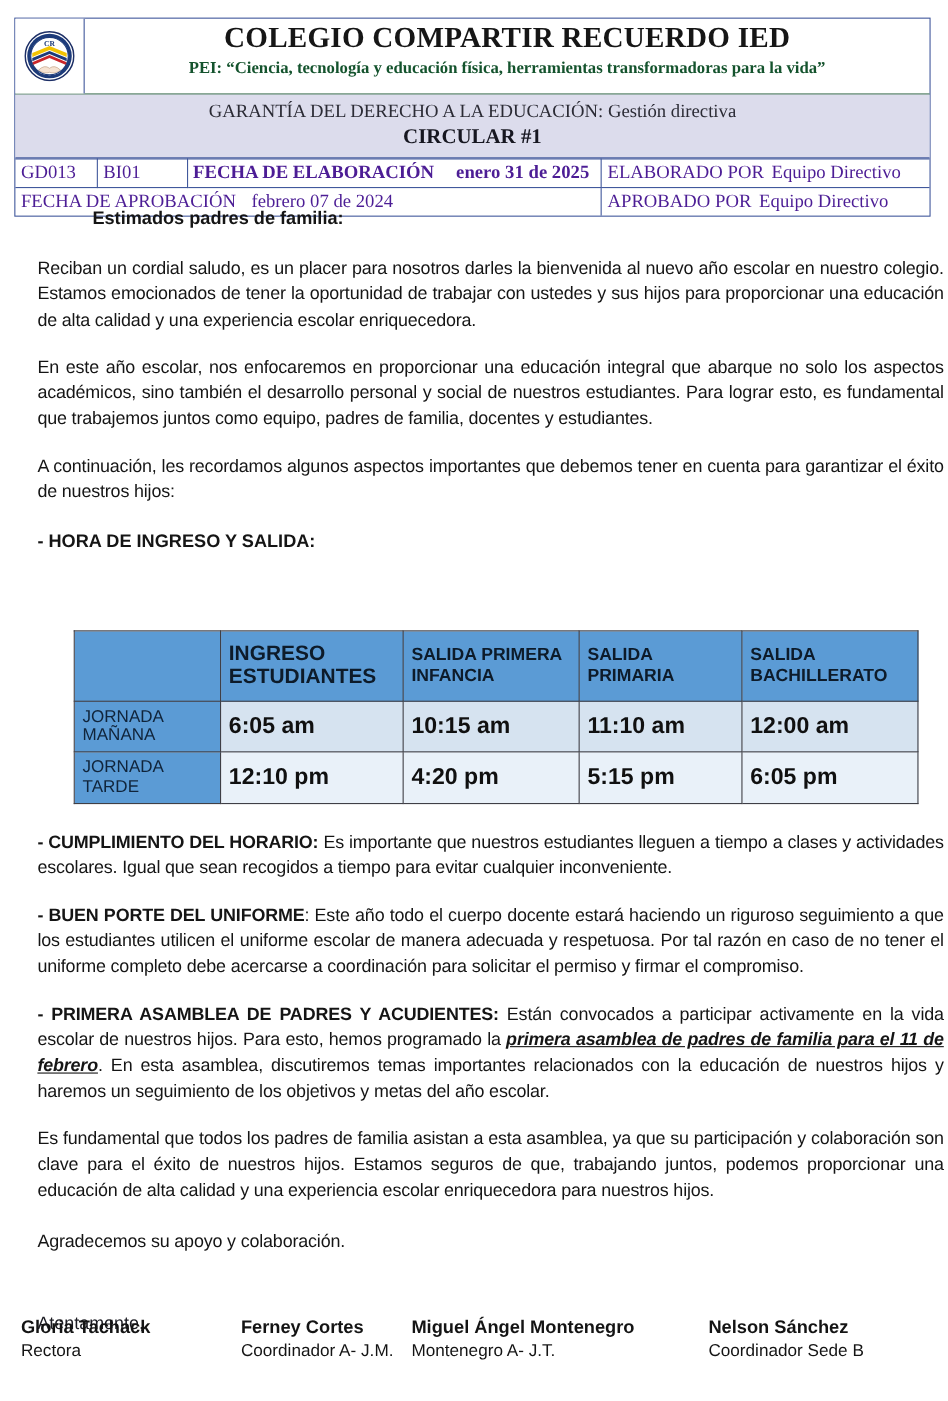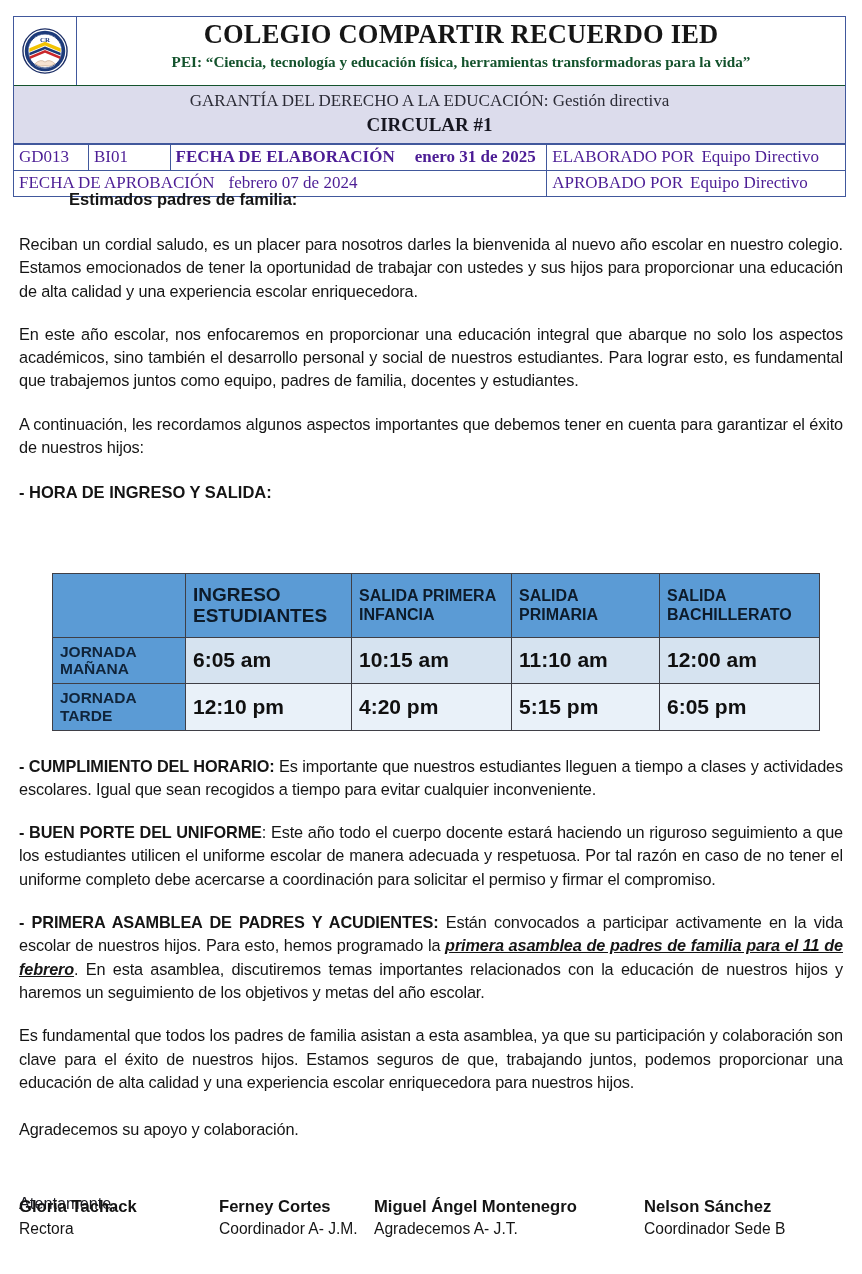--- a/index.html
+++ b/index.html
@@ -115,21 +115,21 @@
   .c-fecha { width: 369px; }
   .c-elab  { width: 300px; }
   .b { font-weight: bold; }
   .sp-lg { display: inline-block; width: 20px; }
   .sp-md { display: inline-block; width: 14px; }
   .sp-sm { display: inline-block; width: 7px; }
 
   
   .content {
     position: absolute;
-    left: 19px;
+    left: 34px;
     top: 190px;
     width: 824px;
   }
   .salutation {
     font-family: "Liberation Sans Narrow", "Liberation Sans", sans-serif;
     font-stretch: condensed;
     font-weight: bold;
     font-size: 16.5px;
     margin-left: 50px;
     margin-bottom: 0;
@@ -195,21 +195,21 @@
     line-height: 1.13;
     height: 64px;
   }
   td.th.small {
     font-size: 16px;
     line-height: 1.2;
   }
   td.rowlab {
     background: #5b9bd5;
     color: #10243a;
-    font-weight: bold;
+    font-weight: normal;
     font-size: 15.5px;
     line-height: 1.1;
   }
   td.val {
     font-weight: bold;
     font-size: 21px;
     color: #101010;
   }
   tr.r1 td.val { background: #d6e3f0; }
   tr.r2 td.val { background: #e9f1f9; }
@@ -377,21 +377,21 @@
     <div class="sign-col sg-1">
       <div class="sign-name">Gloria Tachack</div>
       <div class="sign-role">Rectora</div>
     </div>
     <div class="sign-col sg-2">
       <div class="sign-name">Ferney Cortes</div>
       <div class="sign-role">Coordinador A- J.M.</div>
     </div>
     <div class="sign-col sg-3">
       <div class="sign-name">Miguel Ángel Montenegro</div>
-      <div class="sign-role">Agradecemos A- J.T.</div>
+      <div class="sign-role">Montenegro A- J.T.</div>
     </div>
     <div class="sign-col sg-4">
       <div class="sign-name">Nelson Sánchez</div>
       <div class="sign-role">Coordinador Sede B</div>
     </div>
   </div>
 
 </div>
 
 </body></html>

